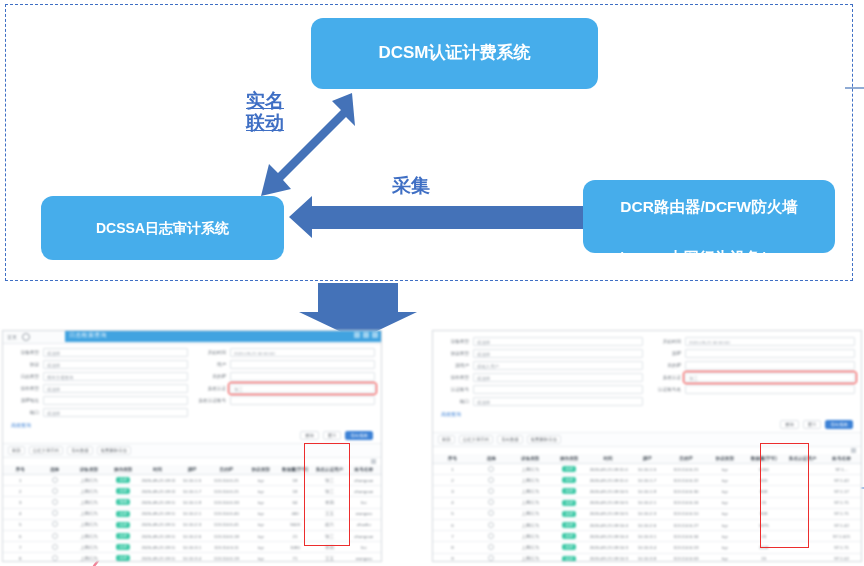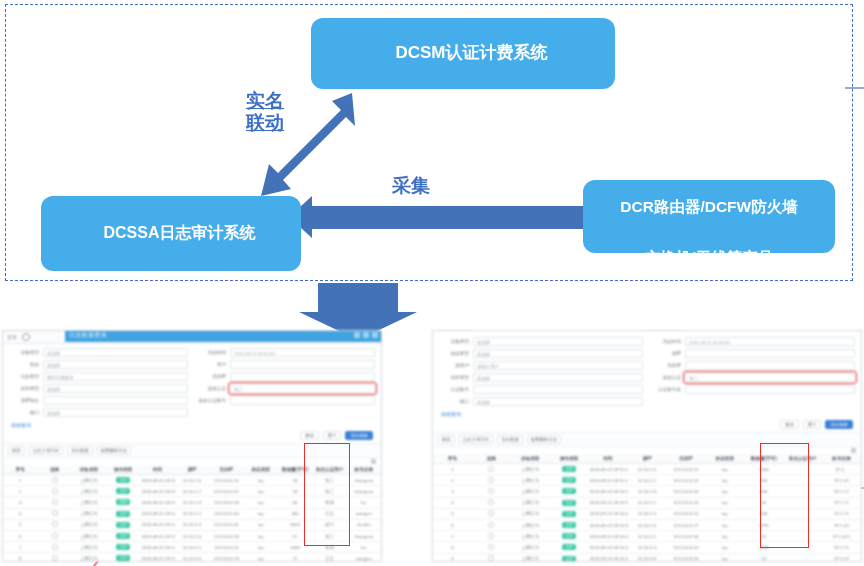--- a/index.html
+++ b/index.html
@@ -5,23 +5,23 @@
   html,body{margin:0;padding:0;background:#ffffff;}
   body{width:864px;height:566px;position:relative;overflow:hidden;
        font-family:"Liberation Sans","DejaVu Sans",sans-serif;}
 
   
   #diagram-frame{position:absolute;left:5px;top:4px;width:848px;height:277px;
                  border:1px dashed #3f6fc4;box-sizing:border-box;background:#fff;}
 
   .node{position:absolute;border-radius:12px;background:#46adeb;
         display:flex;align-items:center;justify-content:center;text-align:center;
-        color:#ffffff;line-height:1.18;padding-left:17px;}
+        color:#ffffff;line-height:1.18;}
   #node-dcsm{left:311px;top:18px;width:287px;height:71px;font-size:17px;font-weight:700;}
-  #node-dcssa{left:41px;top:196px;width:243px;height:75px;font-size:16px;font-weight:700;}
+  #node-dcssa{left:41px;top:196px;width:243px;height:64px;font-size:14px;font-weight:700;}
   #node-devices{left:583px;top:180px;width:252px;height:73px;font-size:15.5px;font-weight:700;
                 flex-direction:column;padding:2px 4px;box-sizing:border-box;}
   #node-devices span{display:block;white-space:nowrap;margin-top:32px;}
 
   .arrow-label{position:absolute;color:#3f6fc4;font-weight:700;line-height:1.15;}
   #label-realname{left:246px;top:90px;font-size:19px;text-align:center;text-decoration:underline;}
   #label-collect{left:392px;top:175px;font-size:19px;}
 
   svg.ov{position:absolute;left:0;top:0;width:864px;height:566px;pointer-events:none;}
 
@@ -106,21 +106,21 @@
 <div class="node" id="node-dcsm">
   <span>DCSM认证计费系统</span>
 </div>
 
 <div class="node" id="node-dcssa">
   <span>DCSSA日志审计系统</span>
 </div>
 
 <div class="node" id="node-devices">
   <span>DCR路由器/DCFW防火墙</span>
-  <span>交换机/无线等产品</span>
+  <span>/DCBC上网行为设备/DCN</span>
 </div>
 
 <div class="arrow-label" id="label-realname">
   <div>实名</div>
   <div>联动</div>
 </div>
 
 <div class="arrow-label" id="label-collect">采集</div>
 
 <div class="shot" id="shot-left">

